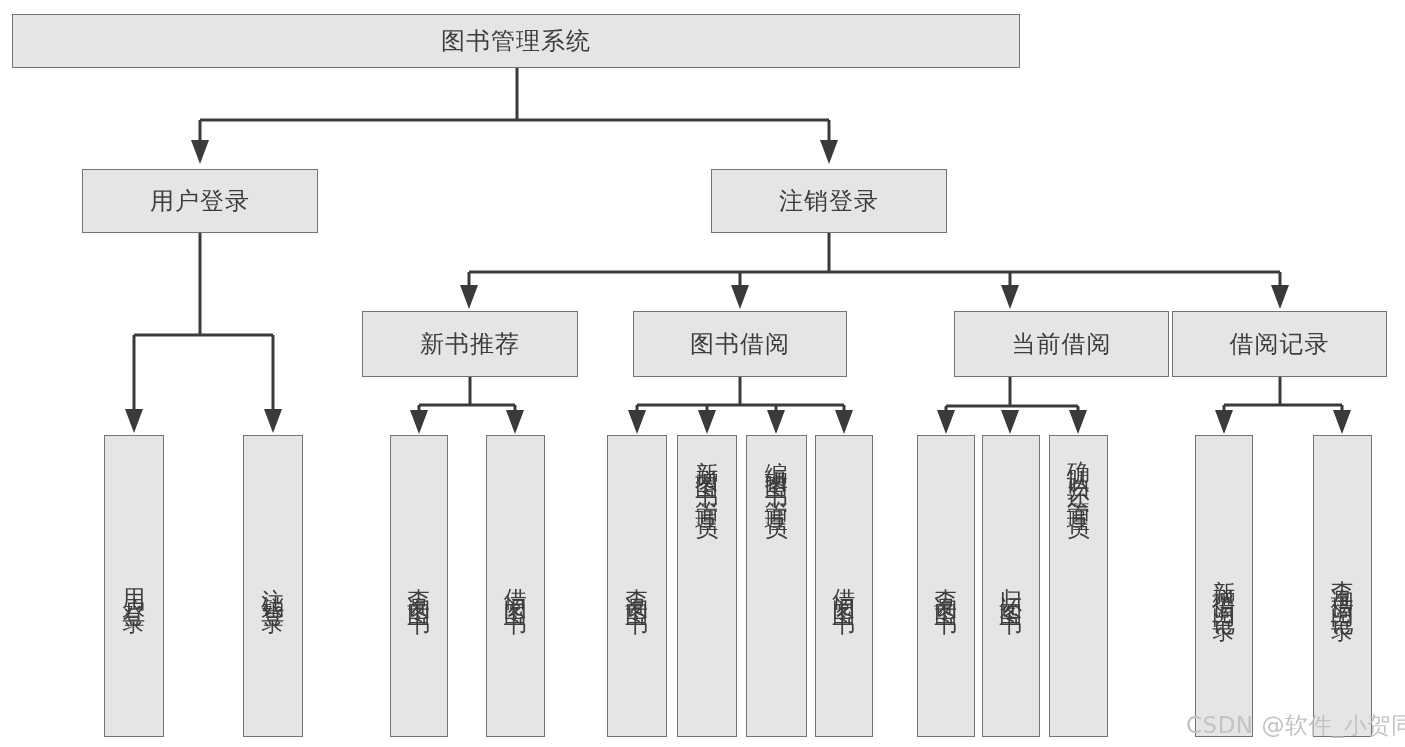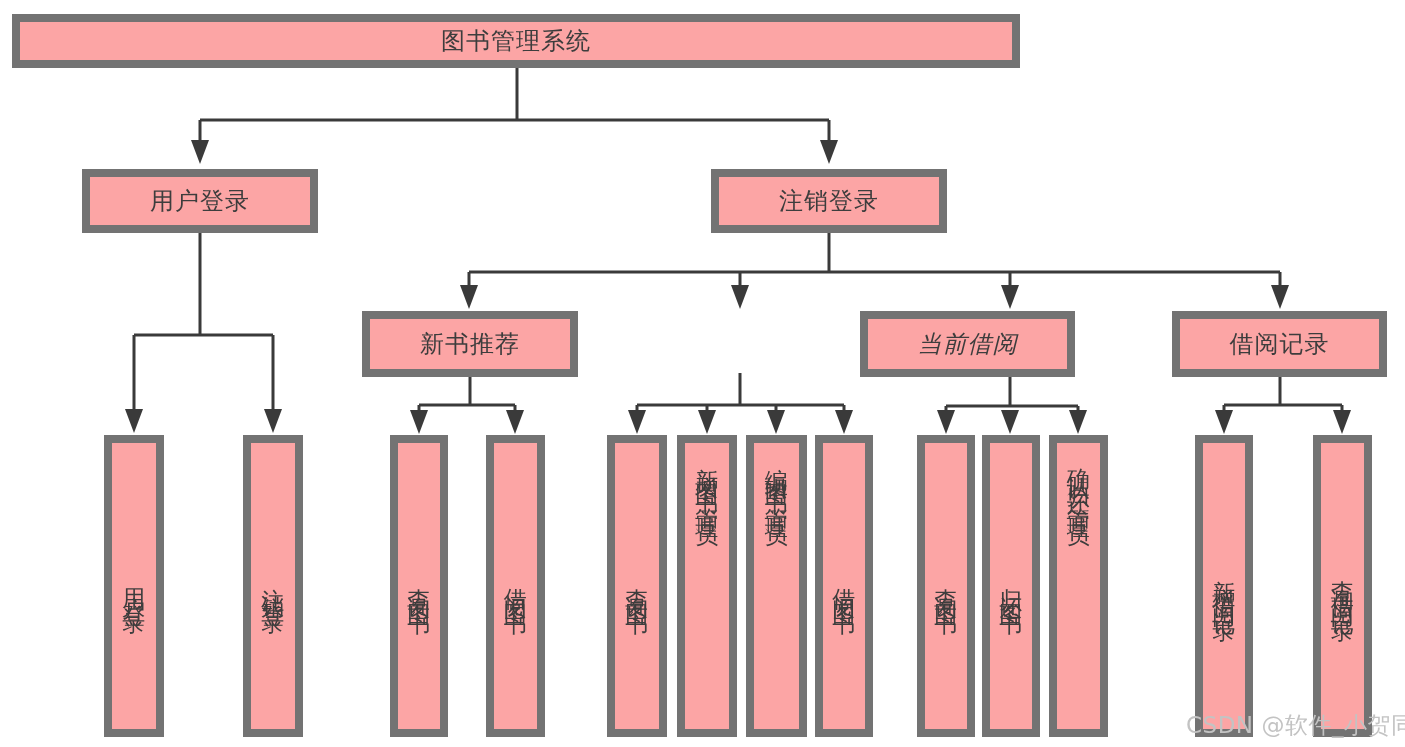--- a/index.html
+++ b/index.html
@@ -8,22 +8,22 @@
     width:1405px;height:747px;
     background:#ffffff;
     font-family:"DejaVu Sans",sans-serif;
     overflow:hidden;
   }
   #connectors{position:absolute;left:0;top:0;width:1405px;height:747px;}
   #connectors path{stroke:#3a3a3a;stroke-width:3;fill:none;}
   #connectors polygon{fill:#3a3a3a;stroke:none;}
   .box{
     position:absolute;
-    background:#fca5a5;
-    border:8px solid #737373;
+    background:#e5e5e5;
+    border:1px solid #737373;
     box-sizing:border-box;
     color:#3d3d3d;
     display:flex;align-items:center;justify-content:center;
     z-index:2;
   }
   .hbox{font-size:24px;letter-spacing:1px;white-space:nowrap;}
   .leaf{top:435px;height:302px;}
   .leaf span{
     writing-mode:vertical-rl;
     text-orientation:mixed;
@@ -90,21 +90,22 @@
       <polygon points="1333,410 1351,410 1342,434"></polygon>
     </g>
   </svg>
 
   <div class="box hbox" style="left:12px;top:14px;width:1008px;height:54px;">图书管理系统</div>
 
   <div class="box hbox" style="left:82px;top:169px;width:236px;height:64px;">用户登录</div>
   <div class="box hbox" style="left:711px;top:169px;width:236px;height:64px;">注销登录</div>
 
   <div class="box hbox" style="left:362px;top:311px;width:216px;height:66px;">新书推荐</div>
-  <div class="box hbox" style="left:860px;top:311px;width:215px;height:66px;font-style:italic;">当前借阅</div>
+  <div class="box hbox" style="left:633px;top:311px;width:214px;height:66px;">图书借阅</div>
+  <div class="box hbox" style="left:954px;top:311px;width:215px;height:66px;">当前借阅</div>
   <div class="box hbox" style="left:1172px;top:311px;width:215px;height:66px;">借阅记录</div>
 
   <div class="box leaf" style="left:104px;width:60px;">
     <span>用户登录</span>
   </div>
   <div class="box leaf" style="left:243px;width:60px;">
     <span>注销登录</span>
   </div>
 
   <div class="box leaf" style="left:390px;width:58px;">

